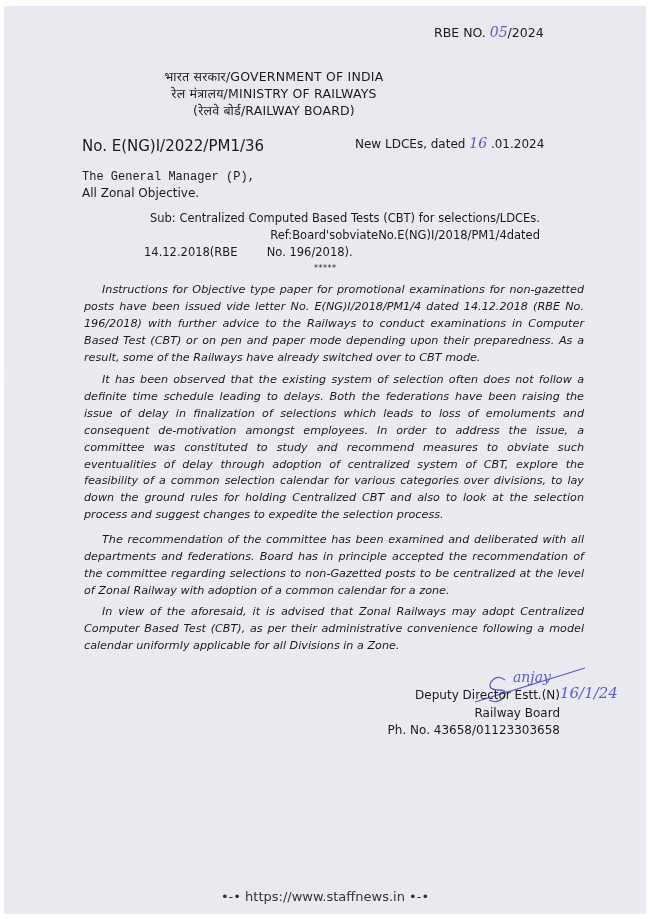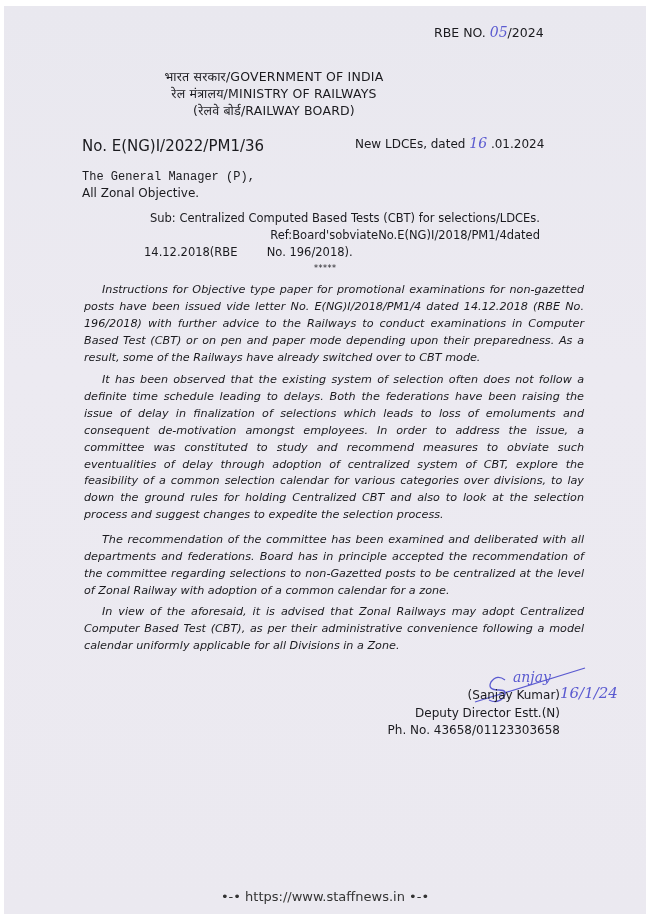--- a/index.html
+++ b/index.html
@@ -85,18 +85,18 @@
 <div class="para p4">In view of the aforesaid, it is advised that Zonal Railways may adopt Centralized Computer Based Test (CBT), as per their administrative convenience following a model calendar uniformly applicable for all Divisions in a Zone.</div>
 
 <svg class="signature" viewBox="0 0 180 60">
   <path d="M10 52 L120 18" stroke="#5a5ad0" stroke-width="1.2" fill="none"></path>
   <path d="M40 30 q-8 -6 -14 2 q-4 8 8 8 q10 0 4 8 q-6 6 -14 2" stroke="#5a5ad0" stroke-width="1.3" fill="none"></path>
   <text x="48" y="32" font-family="DejaVu Serif, serif" font-style="italic" font-size="14" fill="#5a5ad0">anjay</text>
   <text x="95" y="48" font-family="DejaVu Serif, serif" font-style="italic" font-size="15" fill="#5a5ad0">16/1/24</text>
 </svg>
 
 <div class="sig-block">
-  <div>(Sanjay Kumar)</div>
   <div>Deputy Director Estt.(N)</div>
+  <div>Railway Board</div>
   <div>Ph. No. 43658/01123303658</div>
 </div>
 
 <div class="abs footer">•-• https://www.staffnews.in •-•</div>
 
 </body></html>

